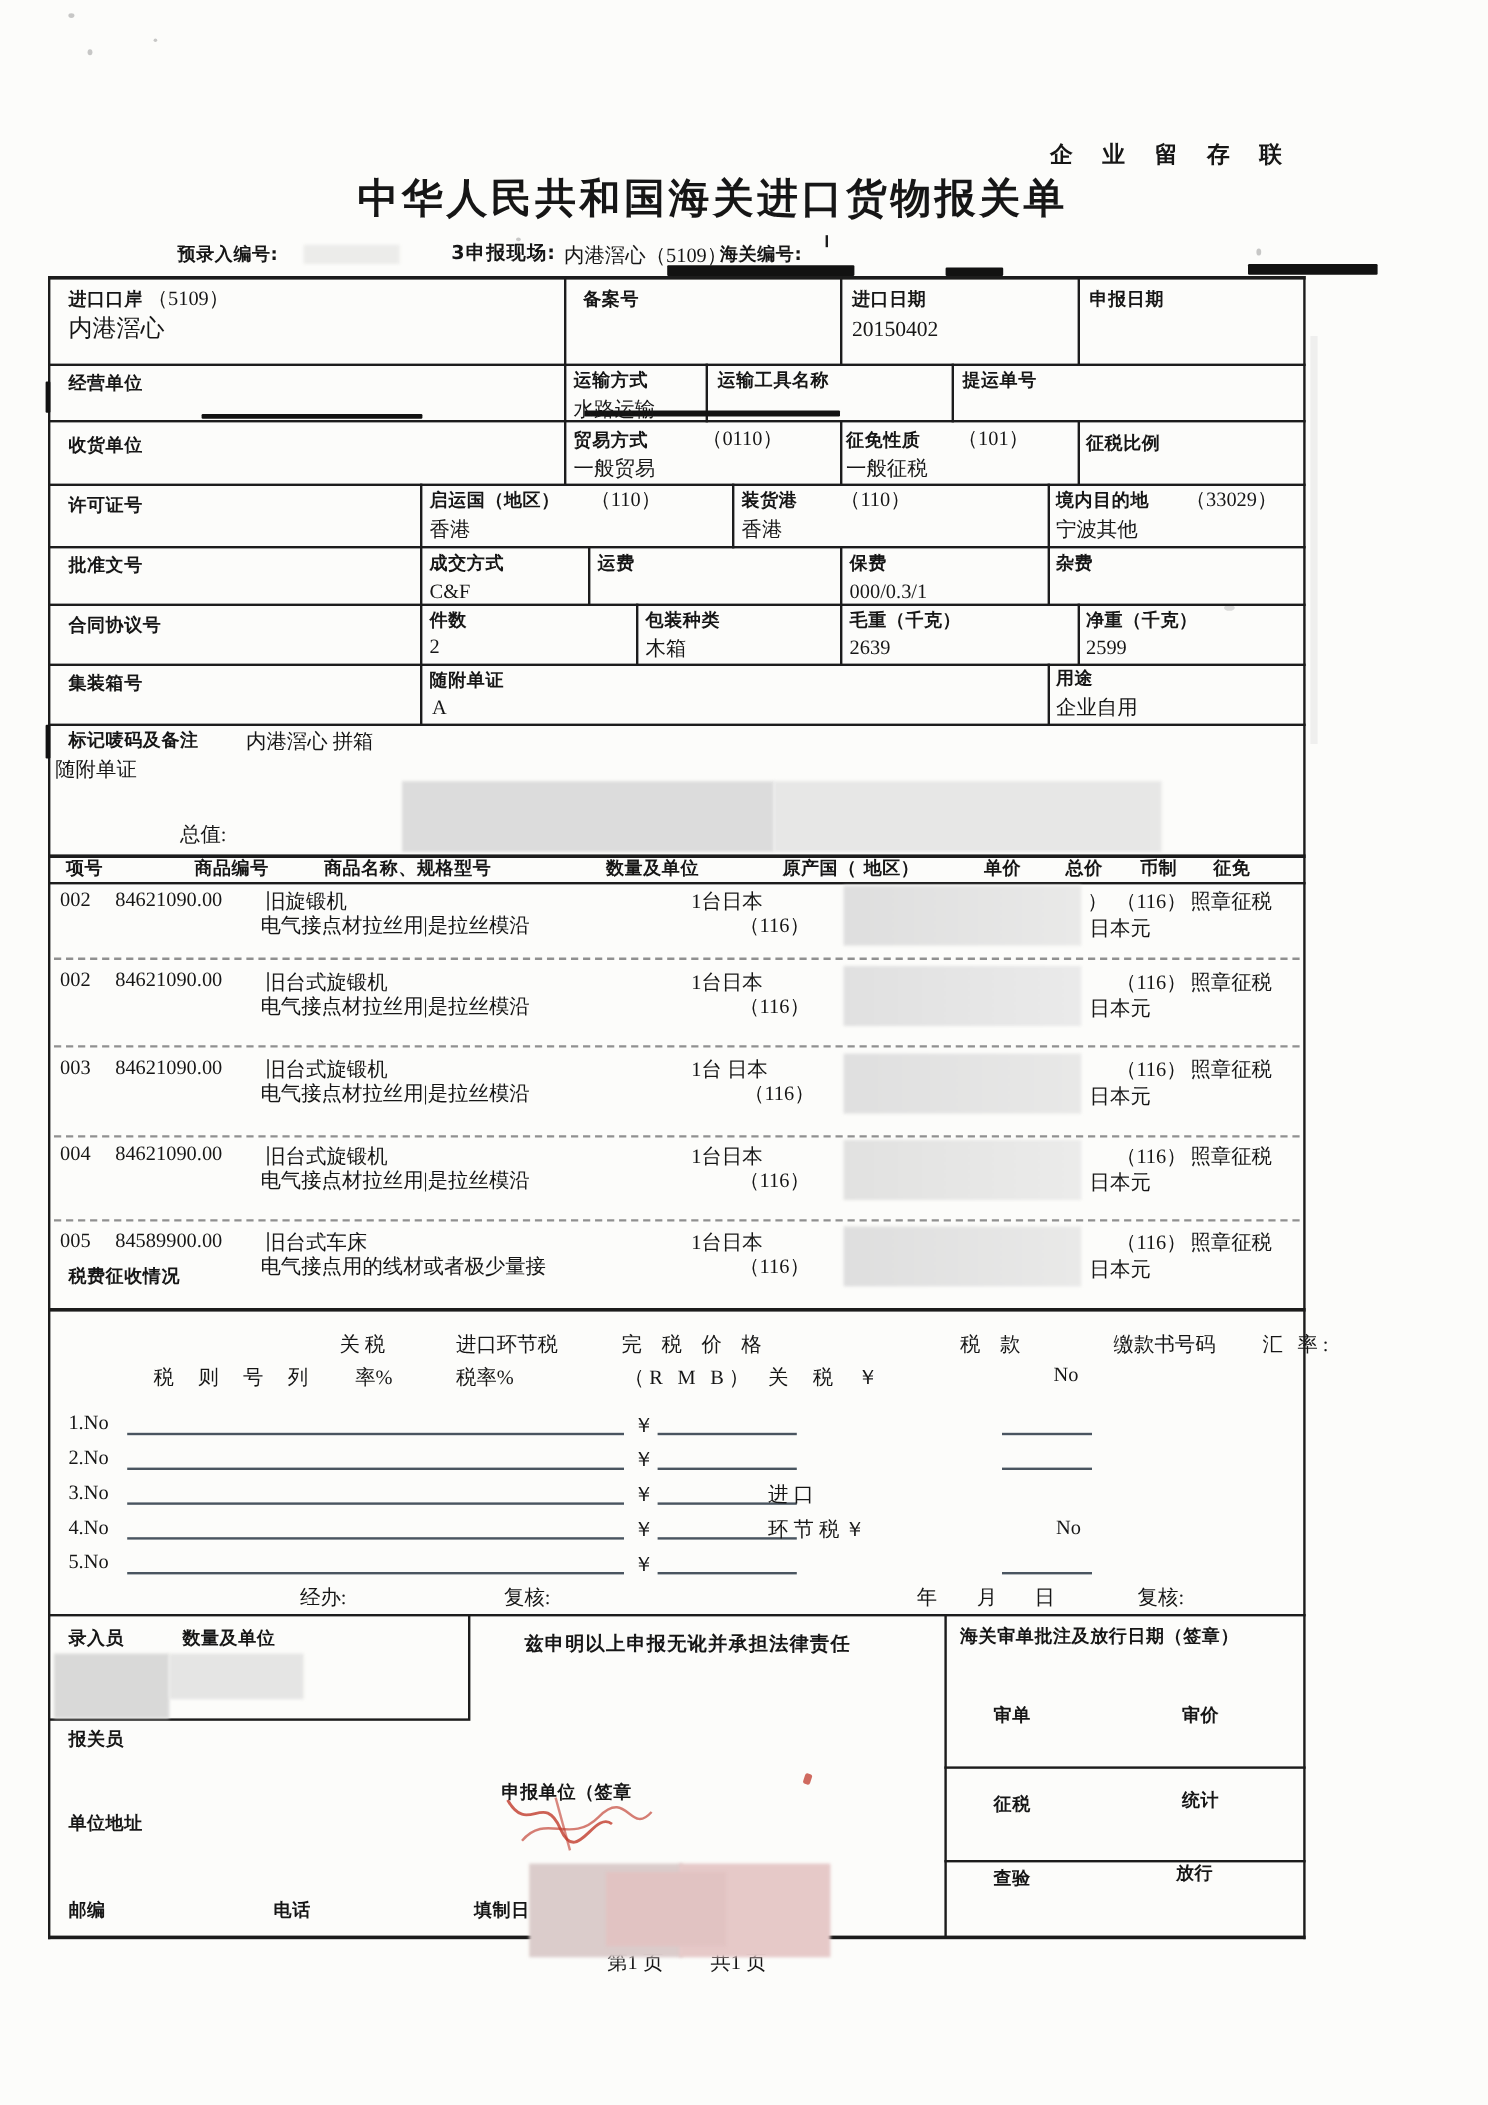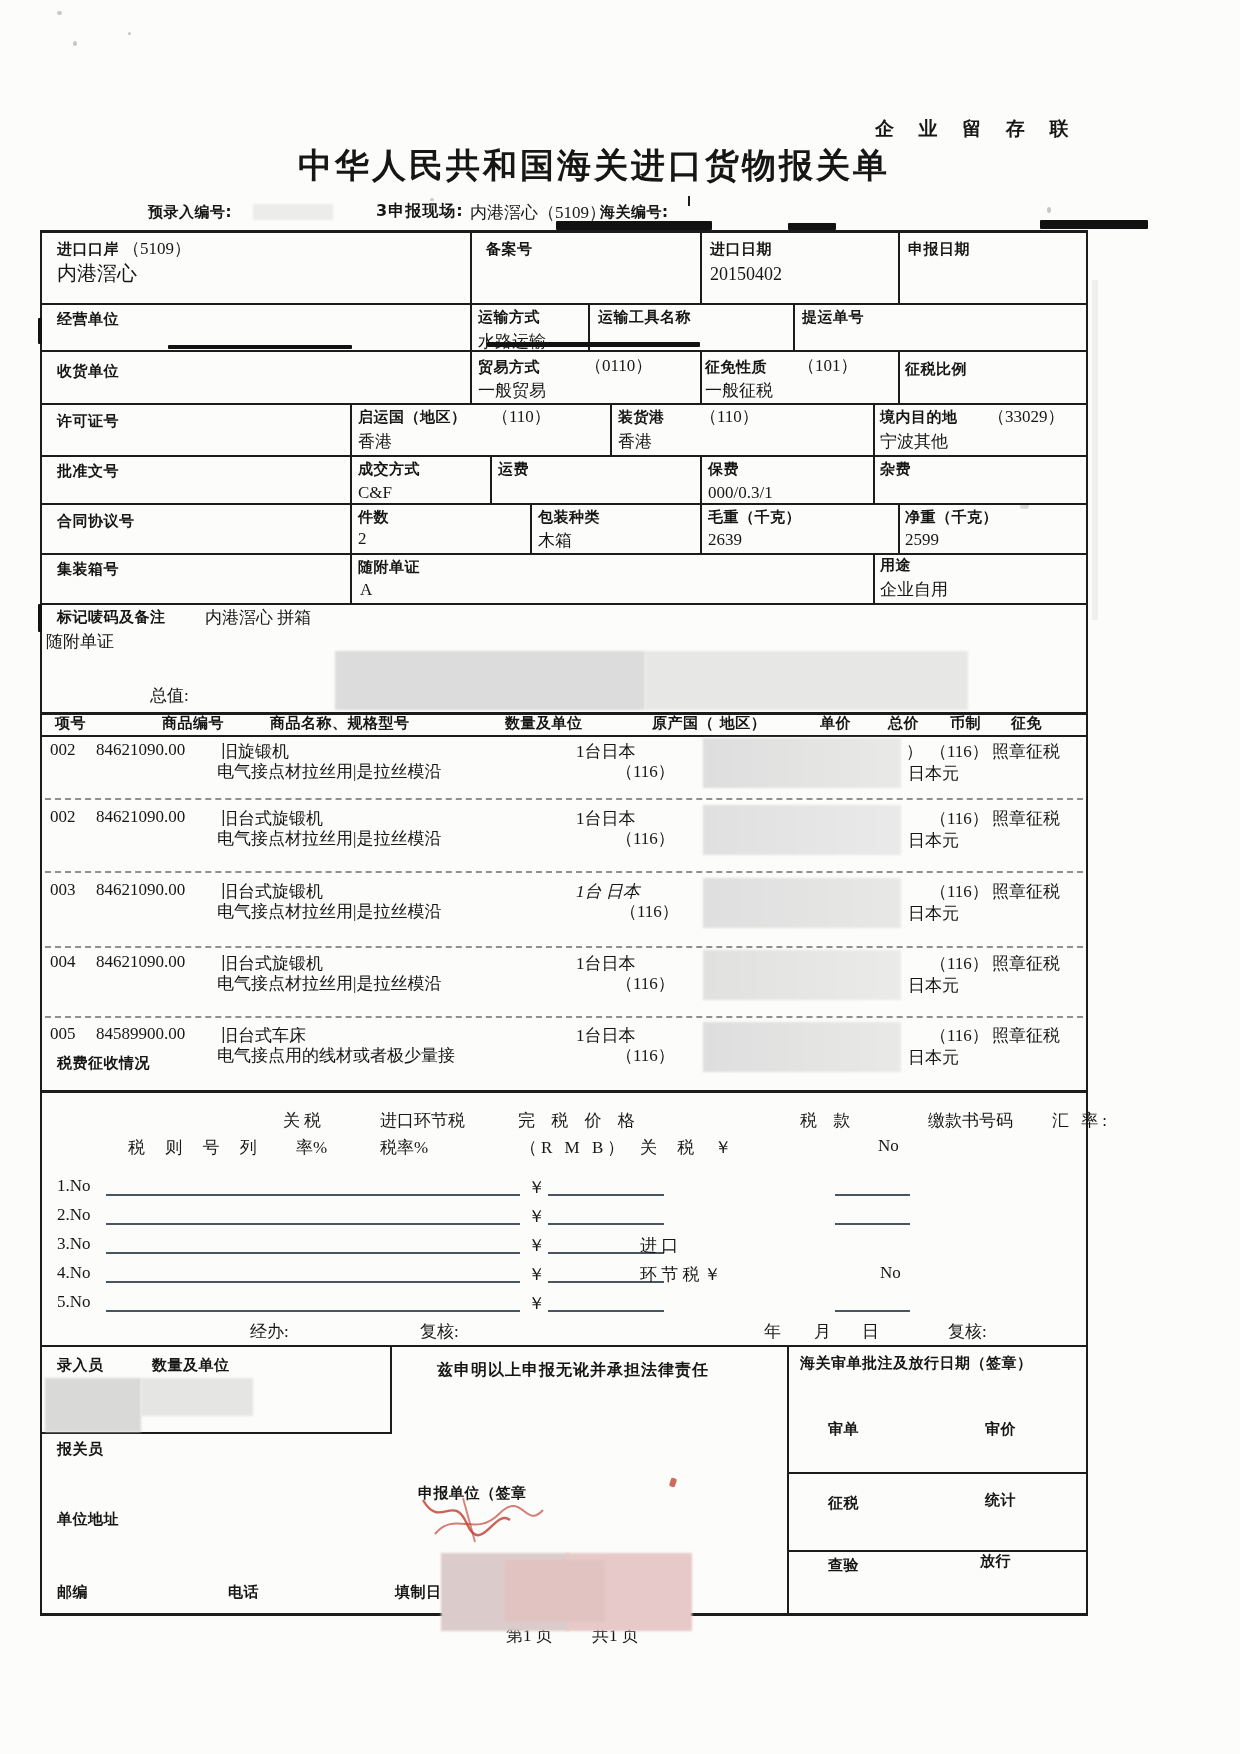--- a/index.html
+++ b/index.html
@@ -199,21 +199,21 @@
     <span class="t" style="left:890px;top:2px;">（116）</span>
     <span class="t" style="left:952px;top:2px;">照章征税</span>
     <span class="t" style="left:868px;top:24px;">日本元</span>
   </div>
 
   <div class="item-row" style="top:878px;height:60px;">
     <span class="t" style="left:10px;top:2px;">003</span>
     <span class="t" style="left:56px;top:2px;">84621090.00</span>
     <span class="t" style="left:181px;top:2px;">旧台式旋锻机</span>
     <span class="t" style="left:177px;top:22px;">电气接点材拉丝用|是拉丝模沿</span>
-    <span class="t" style="left:536px;top:2px;font-style:italic;">1台 日本</span>
+    <span class="t" style="left:536px;top:2px;">1台 日本</span>
     <span class="t" style="left:580px;top:22px;">（116）</span>
     <div class="mosaic" style="left:663px;top:0px;width:198px;height:50px;background:linear-gradient(90deg,#dfdfdf,#e8e8e7);"></div>
     <span class="t" style="left:890px;top:2px;">（116）</span>
     <span class="t" style="left:952px;top:2px;">照章征税</span>
     <span class="t" style="left:868px;top:24px;">日本元</span>
   </div>
 
   <div class="item-row" style="top:950px;height:60px;">
     <span class="t" style="left:10px;top:2px;">004</span>
     <span class="t" style="left:56px;top:2px;">84621090.00</span>

